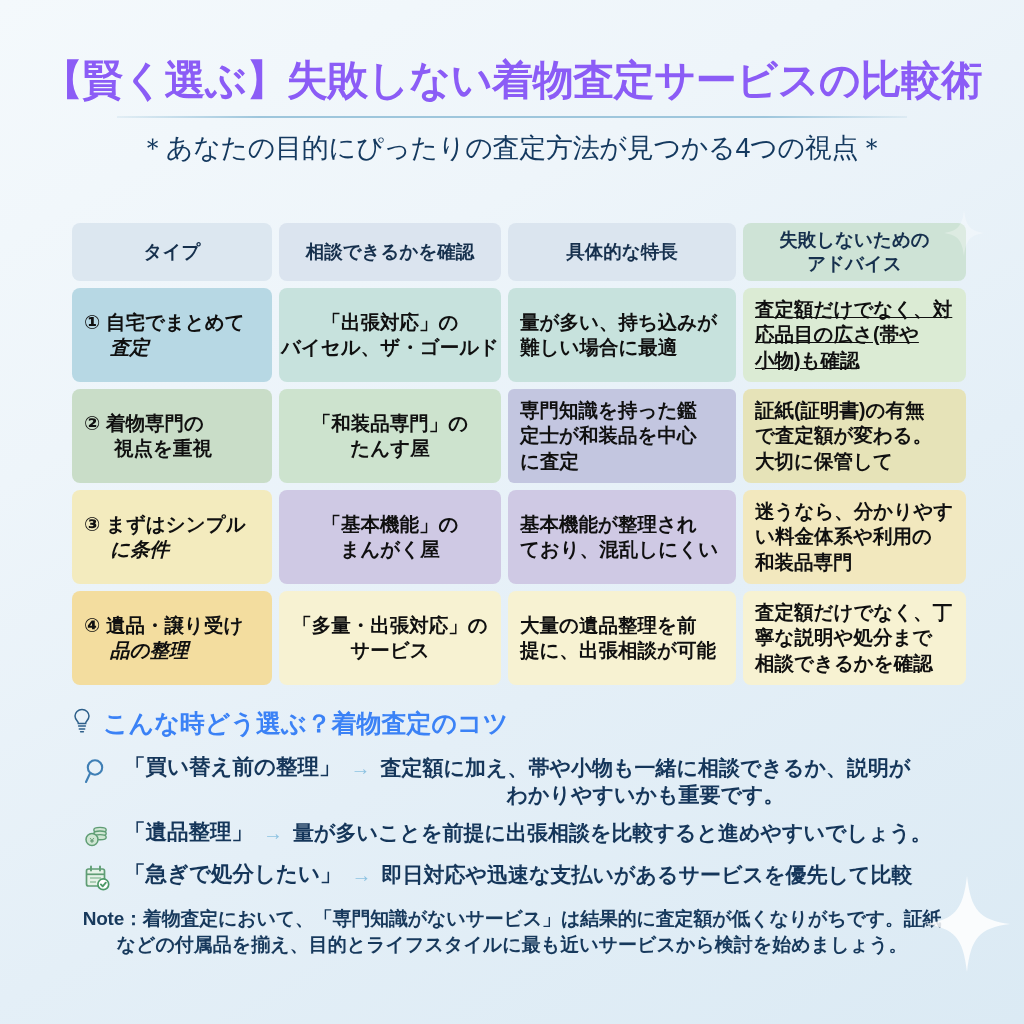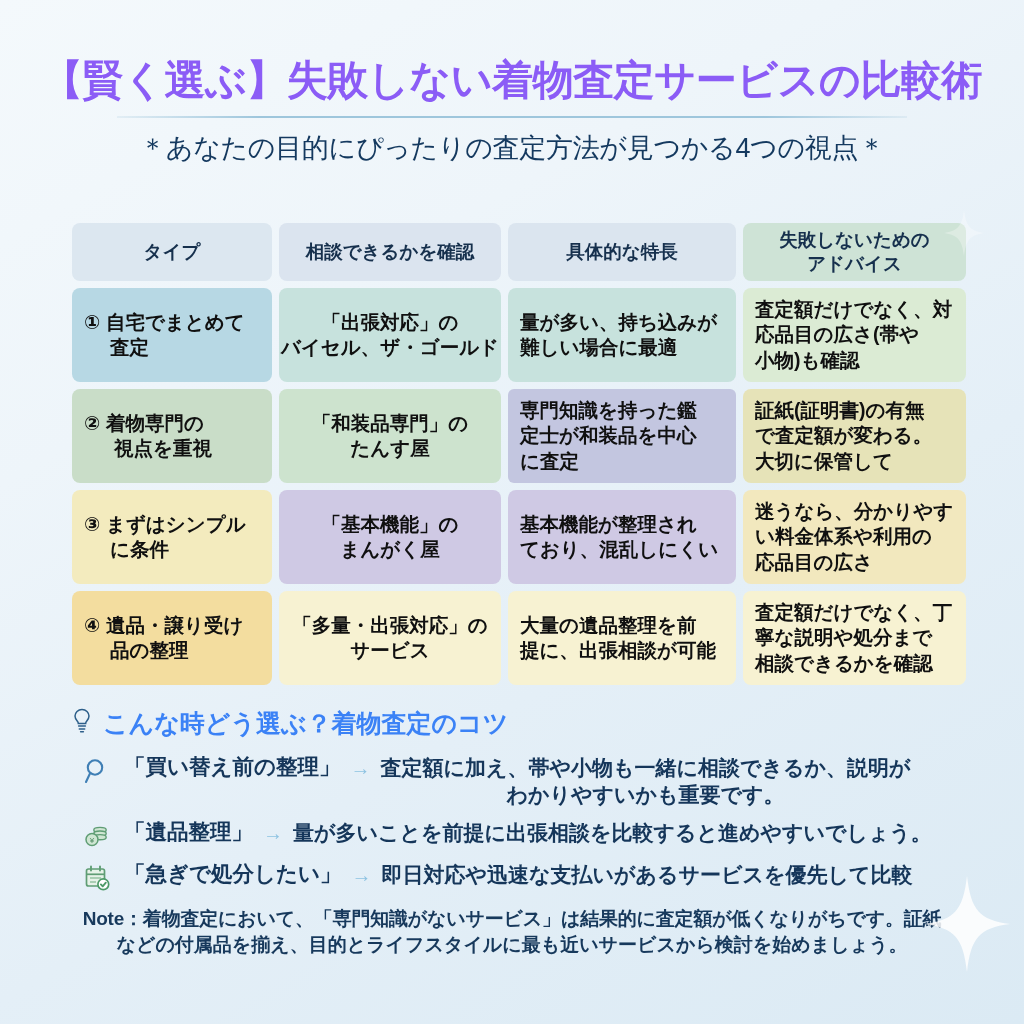--- a/index.html
+++ b/index.html
@@ -87,21 +87,21 @@
   }
   .head-row .cell .ln { display: block; }
 
   .body-row .cell { min-height: 86px; }
   .body-row .cell.c1 { text-align: left; }
   .body-row .cell.c2 { text-align: center; align-items: center; }
   .body-row .cell.c3,
   .body-row .cell.c4 { text-align: left; }
 
   .cell .ln { display: block; white-space: nowrap; }
-  .cell.c1 .ln.indent { padding-left: 26px; }
+  .cell.c1 .ln.indent { padding-left: 26px; font-style: italic; }
   .cell.c1 .ln.indent-c { padding-left: 30px; }
 
   
   .tips {
     margin: 22px auto 0;
     width: 920px;
     padding-left: 8px;
   }
   .tips-head {
     display: flex;
@@ -215,21 +215,21 @@
       <span class="ln indent">査定</span>
     </div>
     <div class="cell c2" style="background: rgb(199, 226, 221);">
       <span class="ln">「出張対応」の</span>
       <span class="ln">バイセル、ザ・ゴールド</span>
     </div>
     <div class="cell c3" style="background: rgb(199, 226, 221);">
       <span class="ln">量が多い、持ち込みが</span>
       <span class="ln">難しい場合に最適</span>
     </div>
-    <div class="cell c4" style="background: rgb(219, 235, 212);">
+    <div class="cell c4" style="background: rgb(219, 235, 212); text-decoration: underline;">
       <span class="ln">査定額だけでなく、対</span>
       <span class="ln">応品目の広さ(帯や</span>
       <span class="ln">小物)も確認</span>
     </div>
   </div>
 
   <div class="trow body-row">
     <div class="cell c1" style="background: rgb(201, 221, 200);">
       <span class="ln">② 着物専門の</span>
       <span class="ln indent-c">視点を重視</span>
@@ -259,21 +259,21 @@
       <span class="ln">「基本機能」の</span>
       <span class="ln">まんがく屋</span>
     </div>
     <div class="cell c3" style="background: rgb(207, 201, 228);">
       <span class="ln">基本機能が整理され</span>
       <span class="ln">ており、混乱しにくい</span>
     </div>
     <div class="cell c4" style="background: rgb(242, 232, 190);">
       <span class="ln">迷うなら、分かりやす</span>
       <span class="ln">い料金体系や利用の</span>
-      <span class="ln">応品目の広さ</span>
+      <span class="ln">和装品専門</span>
     </div>
   </div>
 
   <div class="trow body-row">
     <div class="cell c1" style="background: rgb(243, 221, 159);">
       <span class="ln">④ 遺品・譲り受け</span>
       <span class="ln indent">品の整理</span>
     </div>
     <div class="cell c2" style="background: rgb(247, 242, 210);">
       <span class="ln">「多量・出張対応」の</span>

